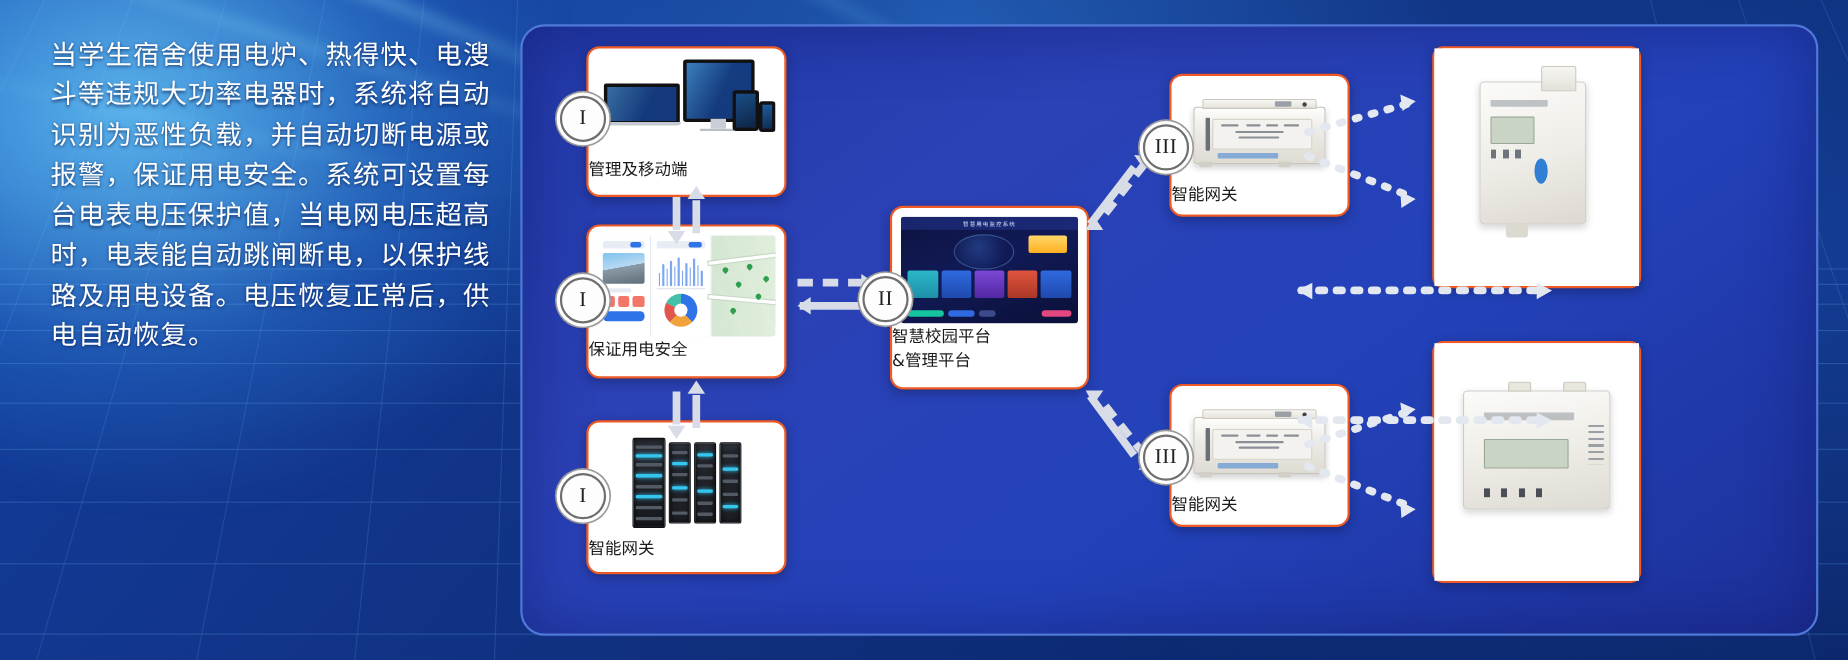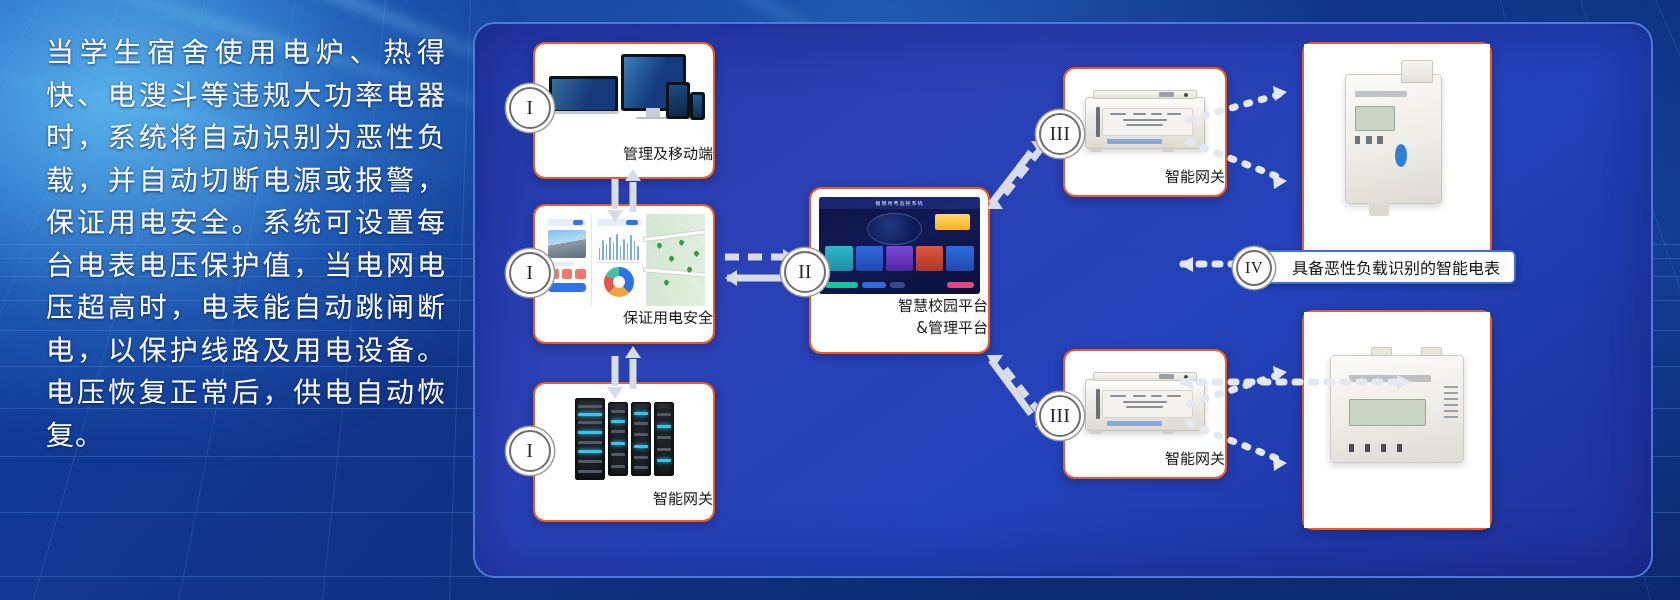--- a/index.html
+++ b/index.html
@@ -94,21 +94,21 @@
     font-size: 21px;
     font-weight: bold;
     letter-spacing: 3px;
     box-shadow: 0 2px 8px rgba(0,0,0,0.28), inset 0 1px 0 rgba(255,255,255,0.35);
     text-shadow: 0 1px 2px rgba(120,40,0,0.45);
   }
   .body-text {
     margin: 18px 0 0 18px;
     width: 400px;
     color: #ffffff;
-    font-size: 28px;
+    font-size: 24px;
     line-height: 1.52;
     letter-spacing: 1px;
     text-align: justify;
     text-shadow: 0 1px 3px rgba(0,20,70,0.75);
     font-family: "DejaVu Sans", "Liberation Sans", sans-serif;
   }
 
   
   .panel {
     position: absolute;
@@ -125,21 +125,21 @@
   .node {
     position: absolute;
     background: #fff;
     border: 2px solid #ef5a24;
     border-radius: 12px;
     box-shadow: 0 3px 10px rgba(0,0,0,0.25);
   }
   .node-label {
     position: absolute;
     left: 0; right: 0;
-    text-align: right;
+    text-align: left;
     font-size: 15px;
     color: #1a1a1a;
     font-weight: 500;
     line-height: 1.28;
     font-family: "DejaVu Sans", "Liberation Sans", sans-serif;
   }
   .node-thumb {
     position: absolute;
     left: 8px; right: 8px;
     top: 8px;
@@ -660,18 +660,14 @@
             <span class="side"></span>
             <span class="dots"></span>
           </div>
         </div>
       </div>
     </div>
 
     <div class="node" style="left:1000px; top:60px; width:0; height:0; border:0; box-shadow:none;"></div>
   </div>
 
-  <div class="iv-pill">
-    <span class="rn-badge">IV</span>
-    <span>具备恶性负载识别的智能电表</span>
-  </div>
 
 </div>
 
 </body></html>

